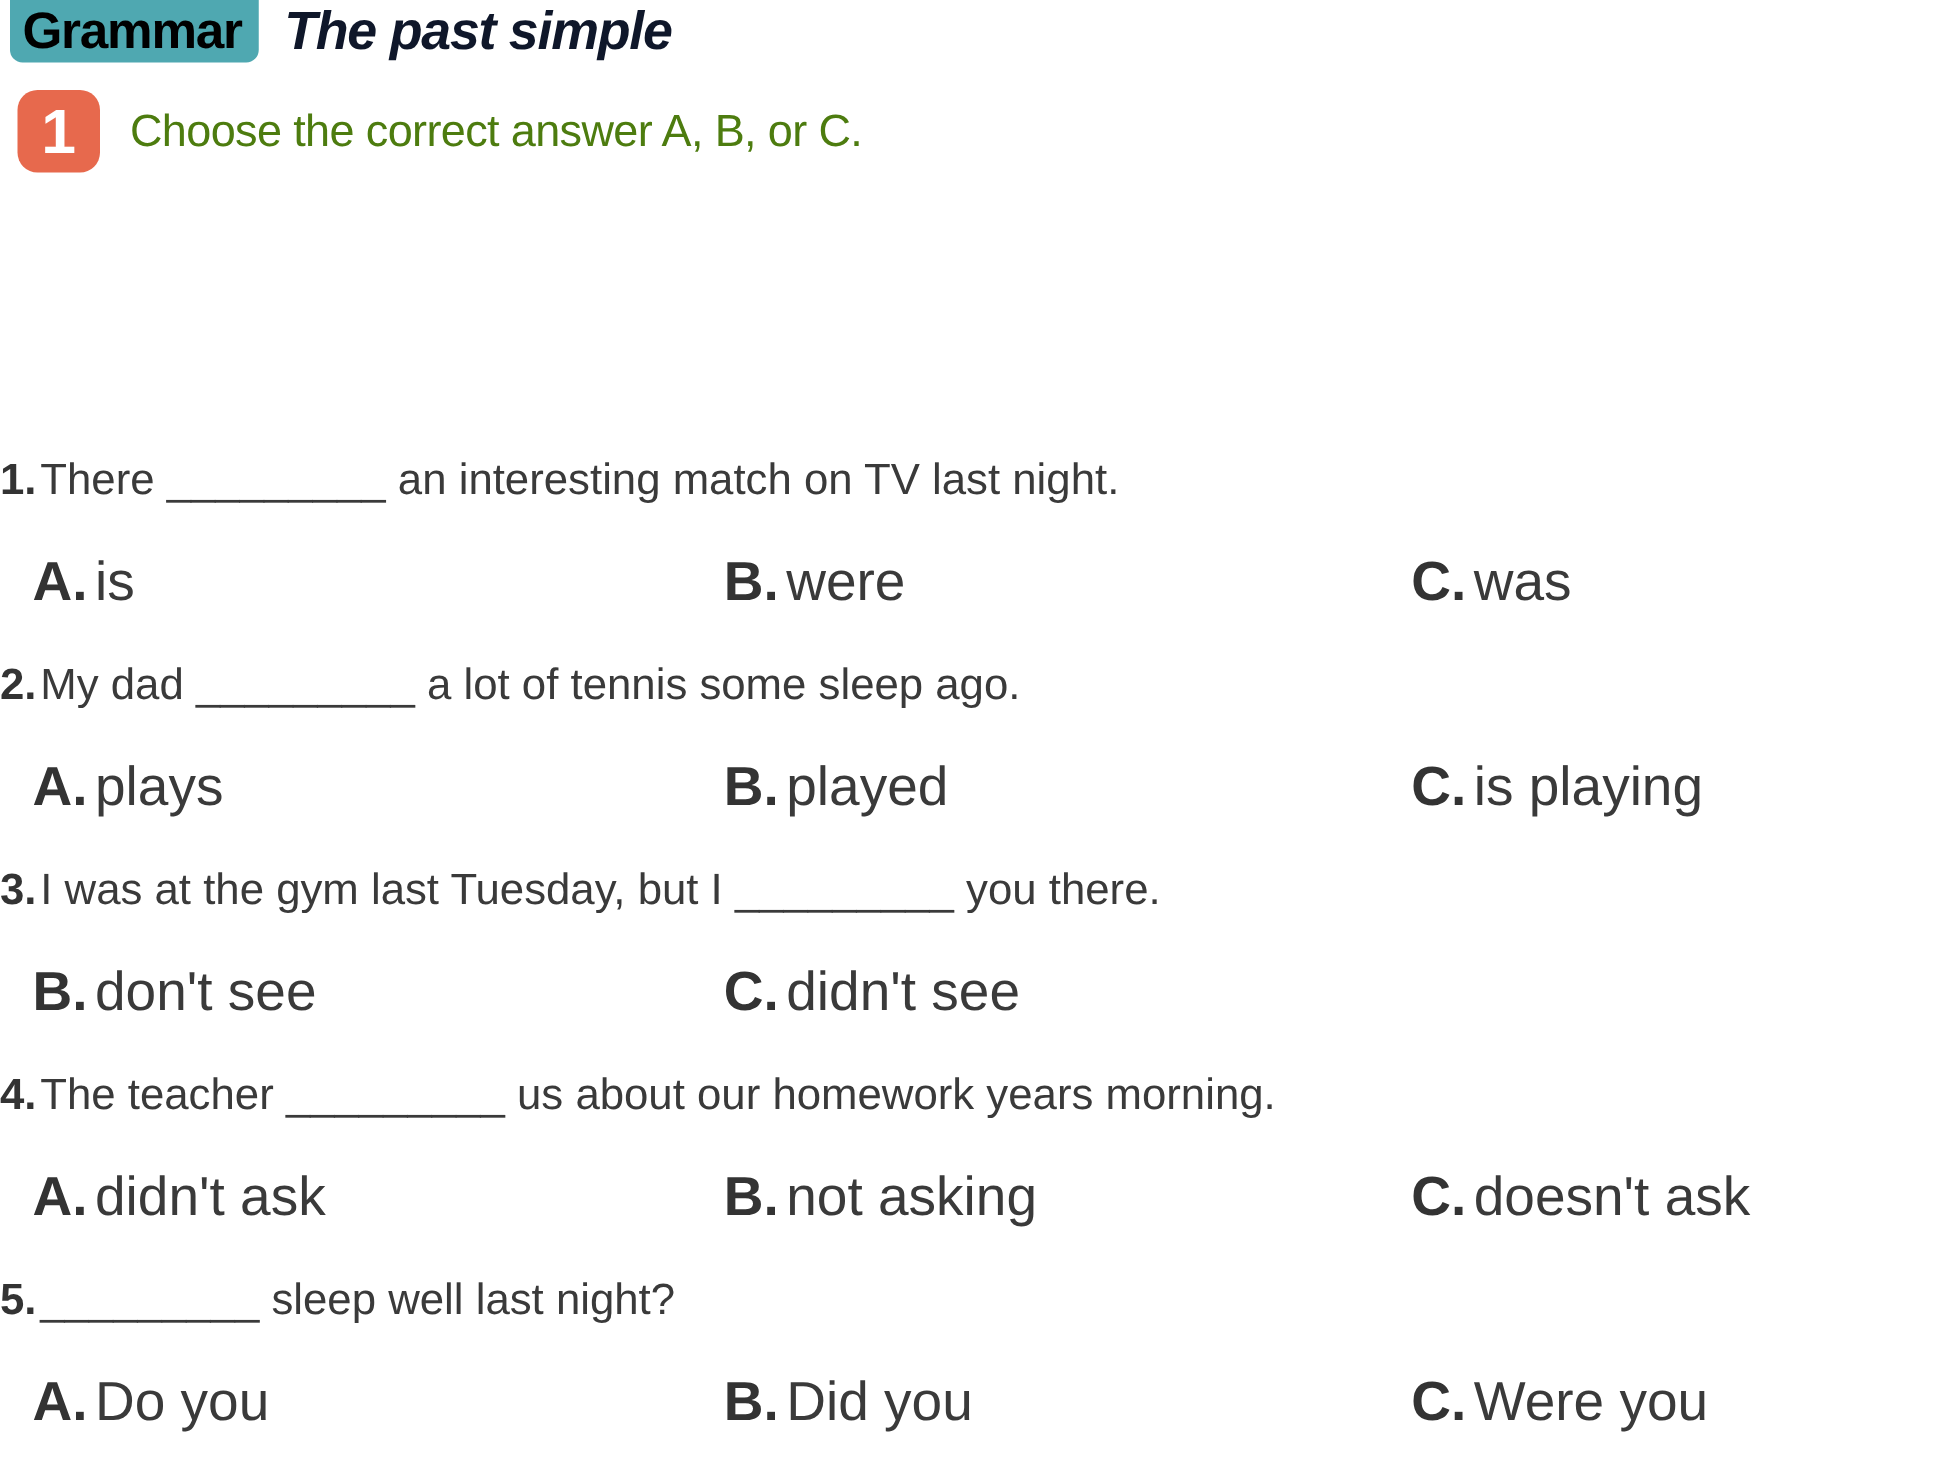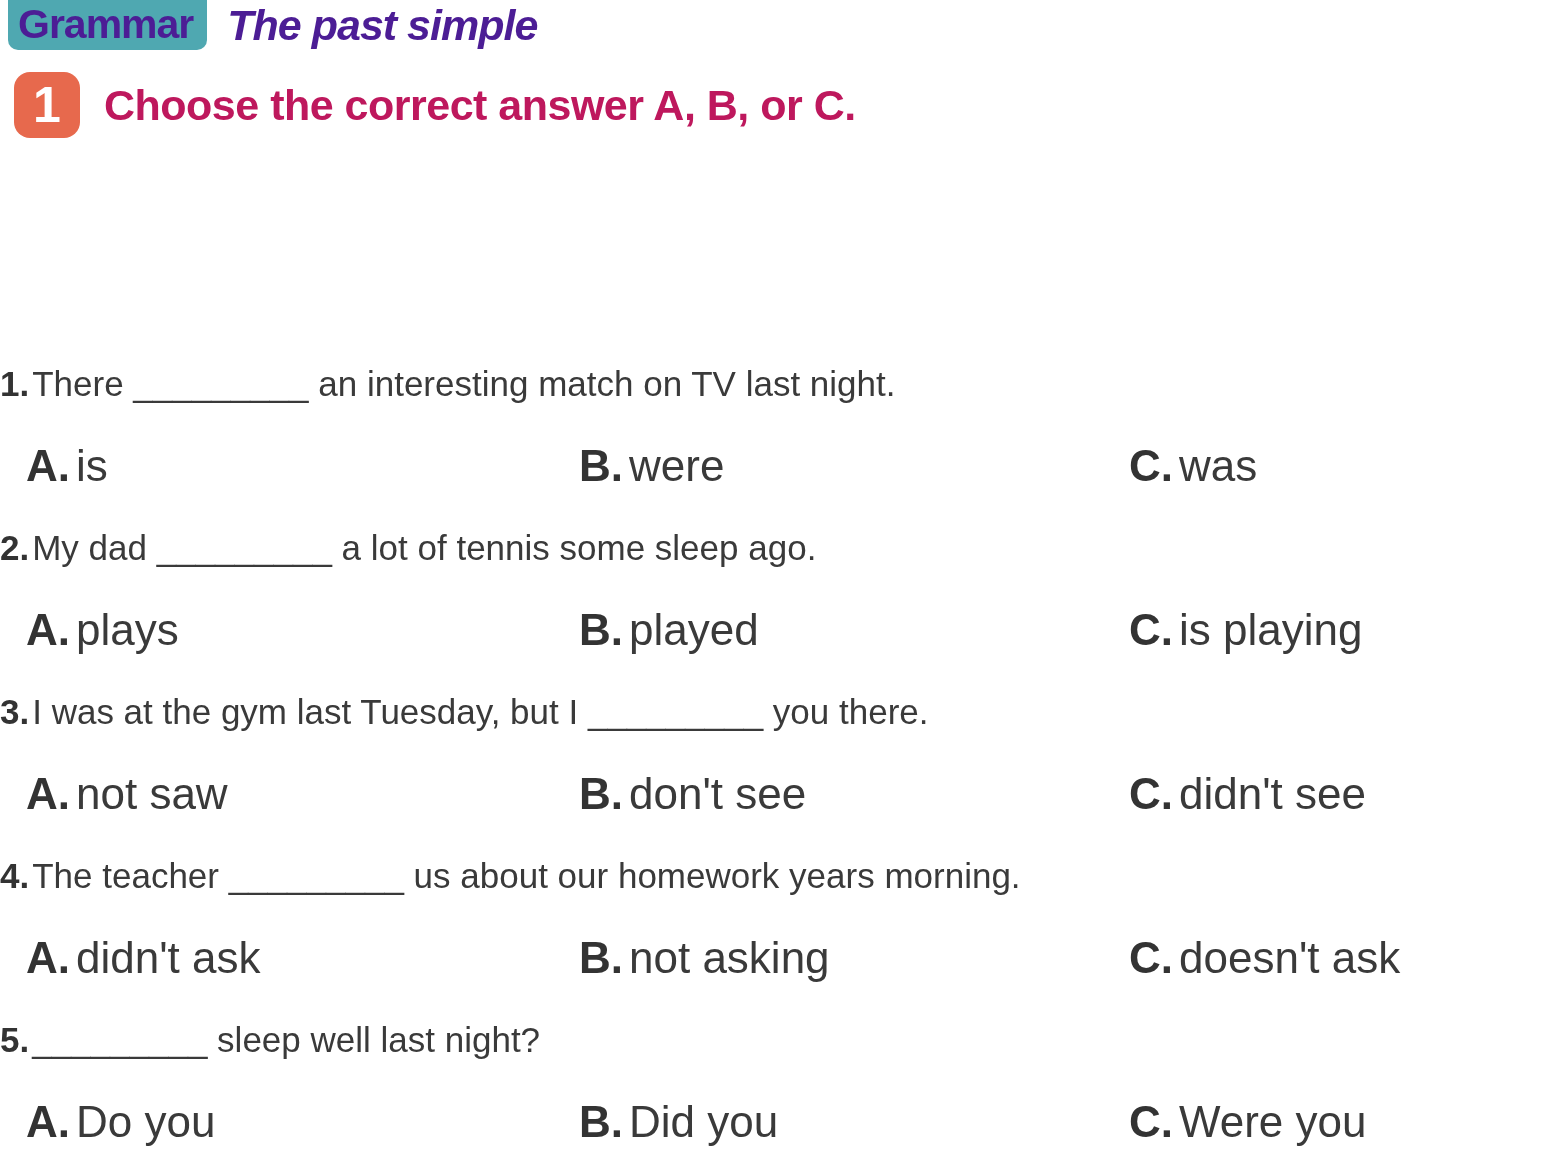--- a/index.html
+++ b/index.html
@@ -22,35 +22,35 @@
 
   
   .header-row1 {
     display: flex;
     align-items: flex-start;
     gap: 20px;
   }
   .grammar-badge {
     display: inline-block;
     background: #4fa8b1;
-    color: #4c1d95;
+    color: #000000;
     font-weight: bold;
     font-size: 41px;
     line-height: 48px;
     padding: 0 14px 2px 10px;
     border-radius: 0 0 10px 10px;
     margin-left: 8px;
     letter-spacing: -1px;
   }
   .section-title {
     font-size: 43px;
     line-height: 50px;
     font-weight: bold;
     font-style: italic;
-    color: #4c1d95;
+    color: #0f172a;
     letter-spacing: -1px;
     text-align: center;
   }
   .header-row2 {
     display: flex;
     align-items: center;
     gap: 24px;
     margin-top: 22px;
     margin-left: 14px;
   }
@@ -61,23 +61,23 @@
     border-radius: 16px;
     color: #ffffff;
     font-size: 50px;
     font-weight: bold;
     display: flex;
     align-items: center;
     justify-content: center;
     flex: 0 0 auto;
   }
   .instruction {
-    font-size: 43px;
-    font-weight: bold;
-    color: #be185d;
+    font-size: 36px;
+    font-weight: normal;
+    color: #4d7c0f;
     letter-spacing: -0.5px;
   }
 
   
   .questions {
     margin-top: 218px;
   }
   .q-line {
     font-size: 35px;
     line-height: 56px;
@@ -139,21 +139,20 @@
       <div class="options">
         <div class="option"><span class="opt-letter">A.</span><span>plays</span></div>
         <div class="option"><span class="opt-letter">B.</span><span>played</span></div>
         <div class="option"><span class="opt-letter">C.</span><span>is playing</span></div>
       </div>
     </div>
 
     <div>
       <div class="q-line"><span class="q-num">3.</span><span>I was at the gym last Tuesday, but I _________ you there.</span></div>
       <div class="options">
-        <div class="option"><span class="opt-letter">A.</span><span>not saw</span></div>
         <div class="option"><span class="opt-letter">B.</span><span>don't see</span></div>
         <div class="option"><span class="opt-letter">C.</span><span>didn't see</span></div>
       </div>
     </div>
 
     <div>
       <div class="q-line"><span class="q-num">4.</span><span>The teacher _________ us about our homework years morning.</span></div>
       <div class="options">
         <div class="option"><span class="opt-letter">A.</span><span>didn't ask</span></div>
         <div class="option"><span class="opt-letter">B.</span><span>not asking</span></div>

